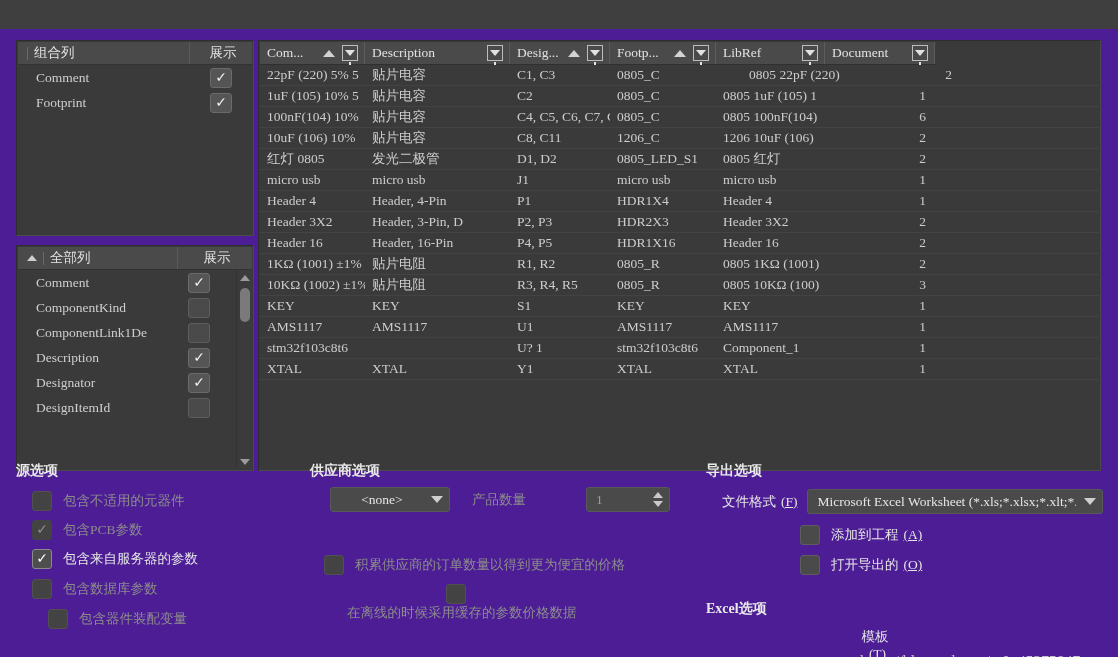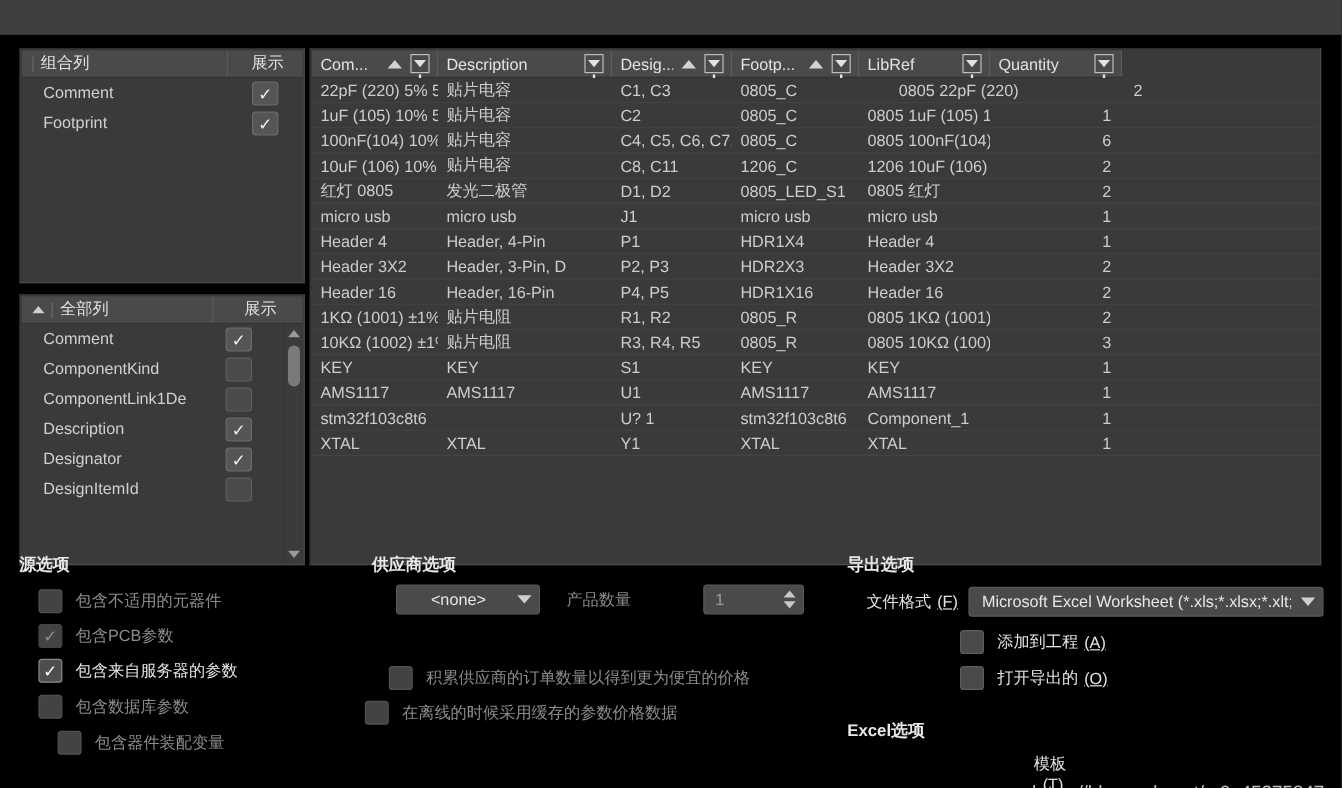--- a/index.html
+++ b/index.html
@@ -21,21 +21,21 @@
   .titlebar-text {
     font-size: 14.5px; color: #d6d6d6; letter-spacing: .1px;
   }
   .close-btn {
     position: absolute; right: 6px; top: 0px; width: 44px; height: 29px;
     display: flex; align-items: center; justify-content: center;
     color: #e0e0e0; font-size: 19px; line-height: 1; cursor: pointer;
   }
 
   
-  .content { position: absolute; left: 0; top: 29px; width: 1118px; height: 628px; background: #000000; }
+  .content { position: absolute; left: 0; top: 29px; width: 1118px; height: 628px; background: #4c1d95; font-family: Liberation Serif, serif; }
 
   
   .panel-sunken {
     position: absolute;
     background: #3a3a3a;
     border: 1px solid #2e2e2e;
     border-right-color: #4b4b4b; border-bottom-color: #4b4b4b;
   }
 
   
@@ -284,21 +284,21 @@
               <span class="funnel"></span>
             </span>
           </div>
           <div class="th" style="width: 109px;">
             <span class="th-label">LibRef</span>
             <span class="filter-ico">
               <span class="funnel"></span>
             </span>
           </div>
           <div class="th" style="width: 110px;">
-            <span class="th-label">Quantity</span>
+            <span class="th-label">Document</span>
             <span class="filter-ico">
               <span class="funnel"></span>
             </span>
           </div>
         </div>
       <div class="tbl-body" id="tbl-body">
           <div class="tr">
             <div class="td" style="width: 105px;">22pF (220) 5% 5</div>
             <div class="td" style="width: 145px;">贴片电容</div>
             <div class="td" style="width: 100px;">C1, C3</div>
@@ -473,21 +473,21 @@
           <span class="sp-up"></span>
           <span class="sp-dn"></span>
         </span>
       </div>
     </div>
     <div id="supplier-checks">
         <div class="opt-row" style="left: 324px; top: 526px;">
           <span class="cbox dim sq"></span>
           <span class="opt-label" style="margin-left: 11px;">积累供应商的订单数量以得到更为便宜的价格</span>
         </div>
-        <div class="opt-row" style="left: 304px; top: 555px;">
+        <div class="opt-row" style="left: 336px; top: 555px; flex-direction: column;">
           <span class="cbox dim sq"></span>
           <span class="opt-label" style="margin-left: 11px;">在离线的时候采用缓存的参数价格数据</span>
         </div>
       </div>
 
     <div class="sec-title" style="left:706px; top:433px;">导出选项</div>
     <div class="opt-row" style="left:722px; top:460px;">
       <span class="opt-label bright">文件格式</span>
       <span class="opt-label bright ul" style="margin-left:5px;">(F)</span>
       <div class="combo" style="width:296px; margin-left:9px;">

